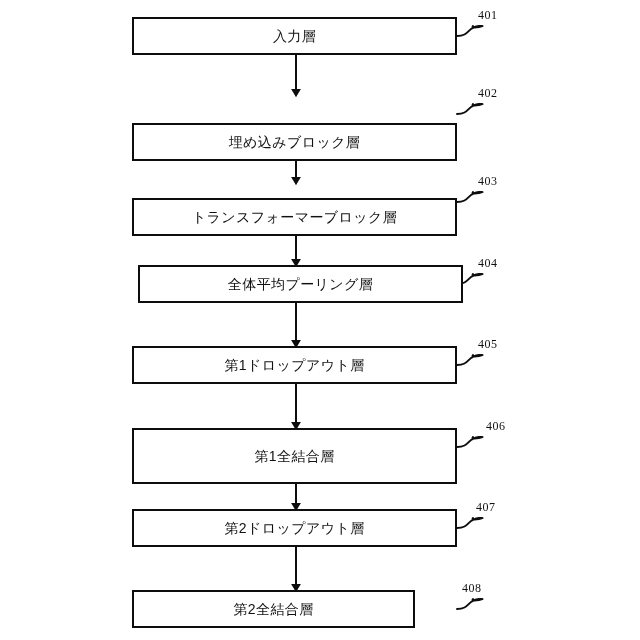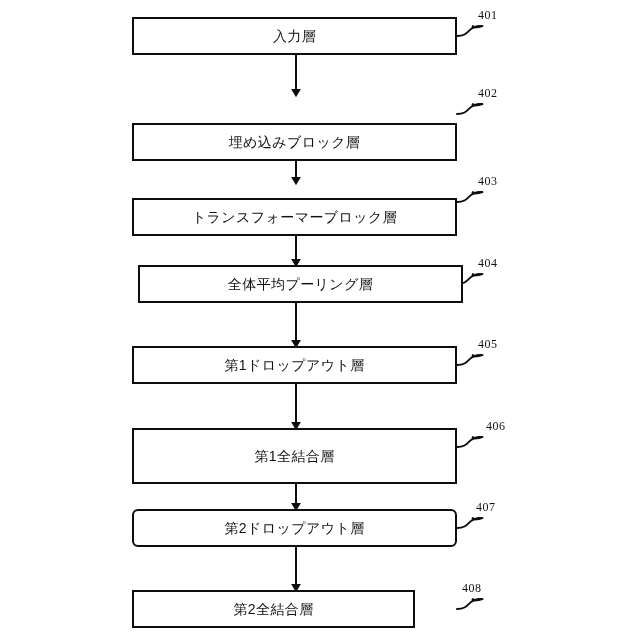--- a/index.html
+++ b/index.html
@@ -94,21 +94,21 @@
       </div>
       <div class="node-box" style="left: 138px; top: 265px; width: 325px; height: 38px;">
         <span class="node-label">全体平均プーリング層</span>
       </div>
       <div class="node-box" style="left: 132px; top: 346px; width: 325px; height: 38px;">
         <span class="node-label">第1ドロップアウト層</span>
       </div>
       <div class="node-box" style="left: 132px; top: 428px; width: 325px; height: 56px;">
         <span class="node-label">第1全結合層</span>
       </div>
-      <div class="node-box" style="left: 132px; top: 509px; width: 325px; height: 38px; border-radius: 6px;">
+      <div class="node-box" style="left: 132px; top: 509px; width: 325px; height: 38px;">
         <span class="node-label">第2ドロップアウト層</span>
       </div>
       <div class="node-box" style="left: 132px; top: 590px; width: 283px; height: 38px;">
         <span class="node-label">第2全結合層</span>
       </div>
     </div>
   <div id="refs-layer">
       <div class="ref-number" style="left: 478px; top: 8px;">401</div>
       <div class="ref-number" style="left: 478px; top: 86px;">402</div>
       <div class="ref-number" style="left: 478px; top: 174px;">403</div>

